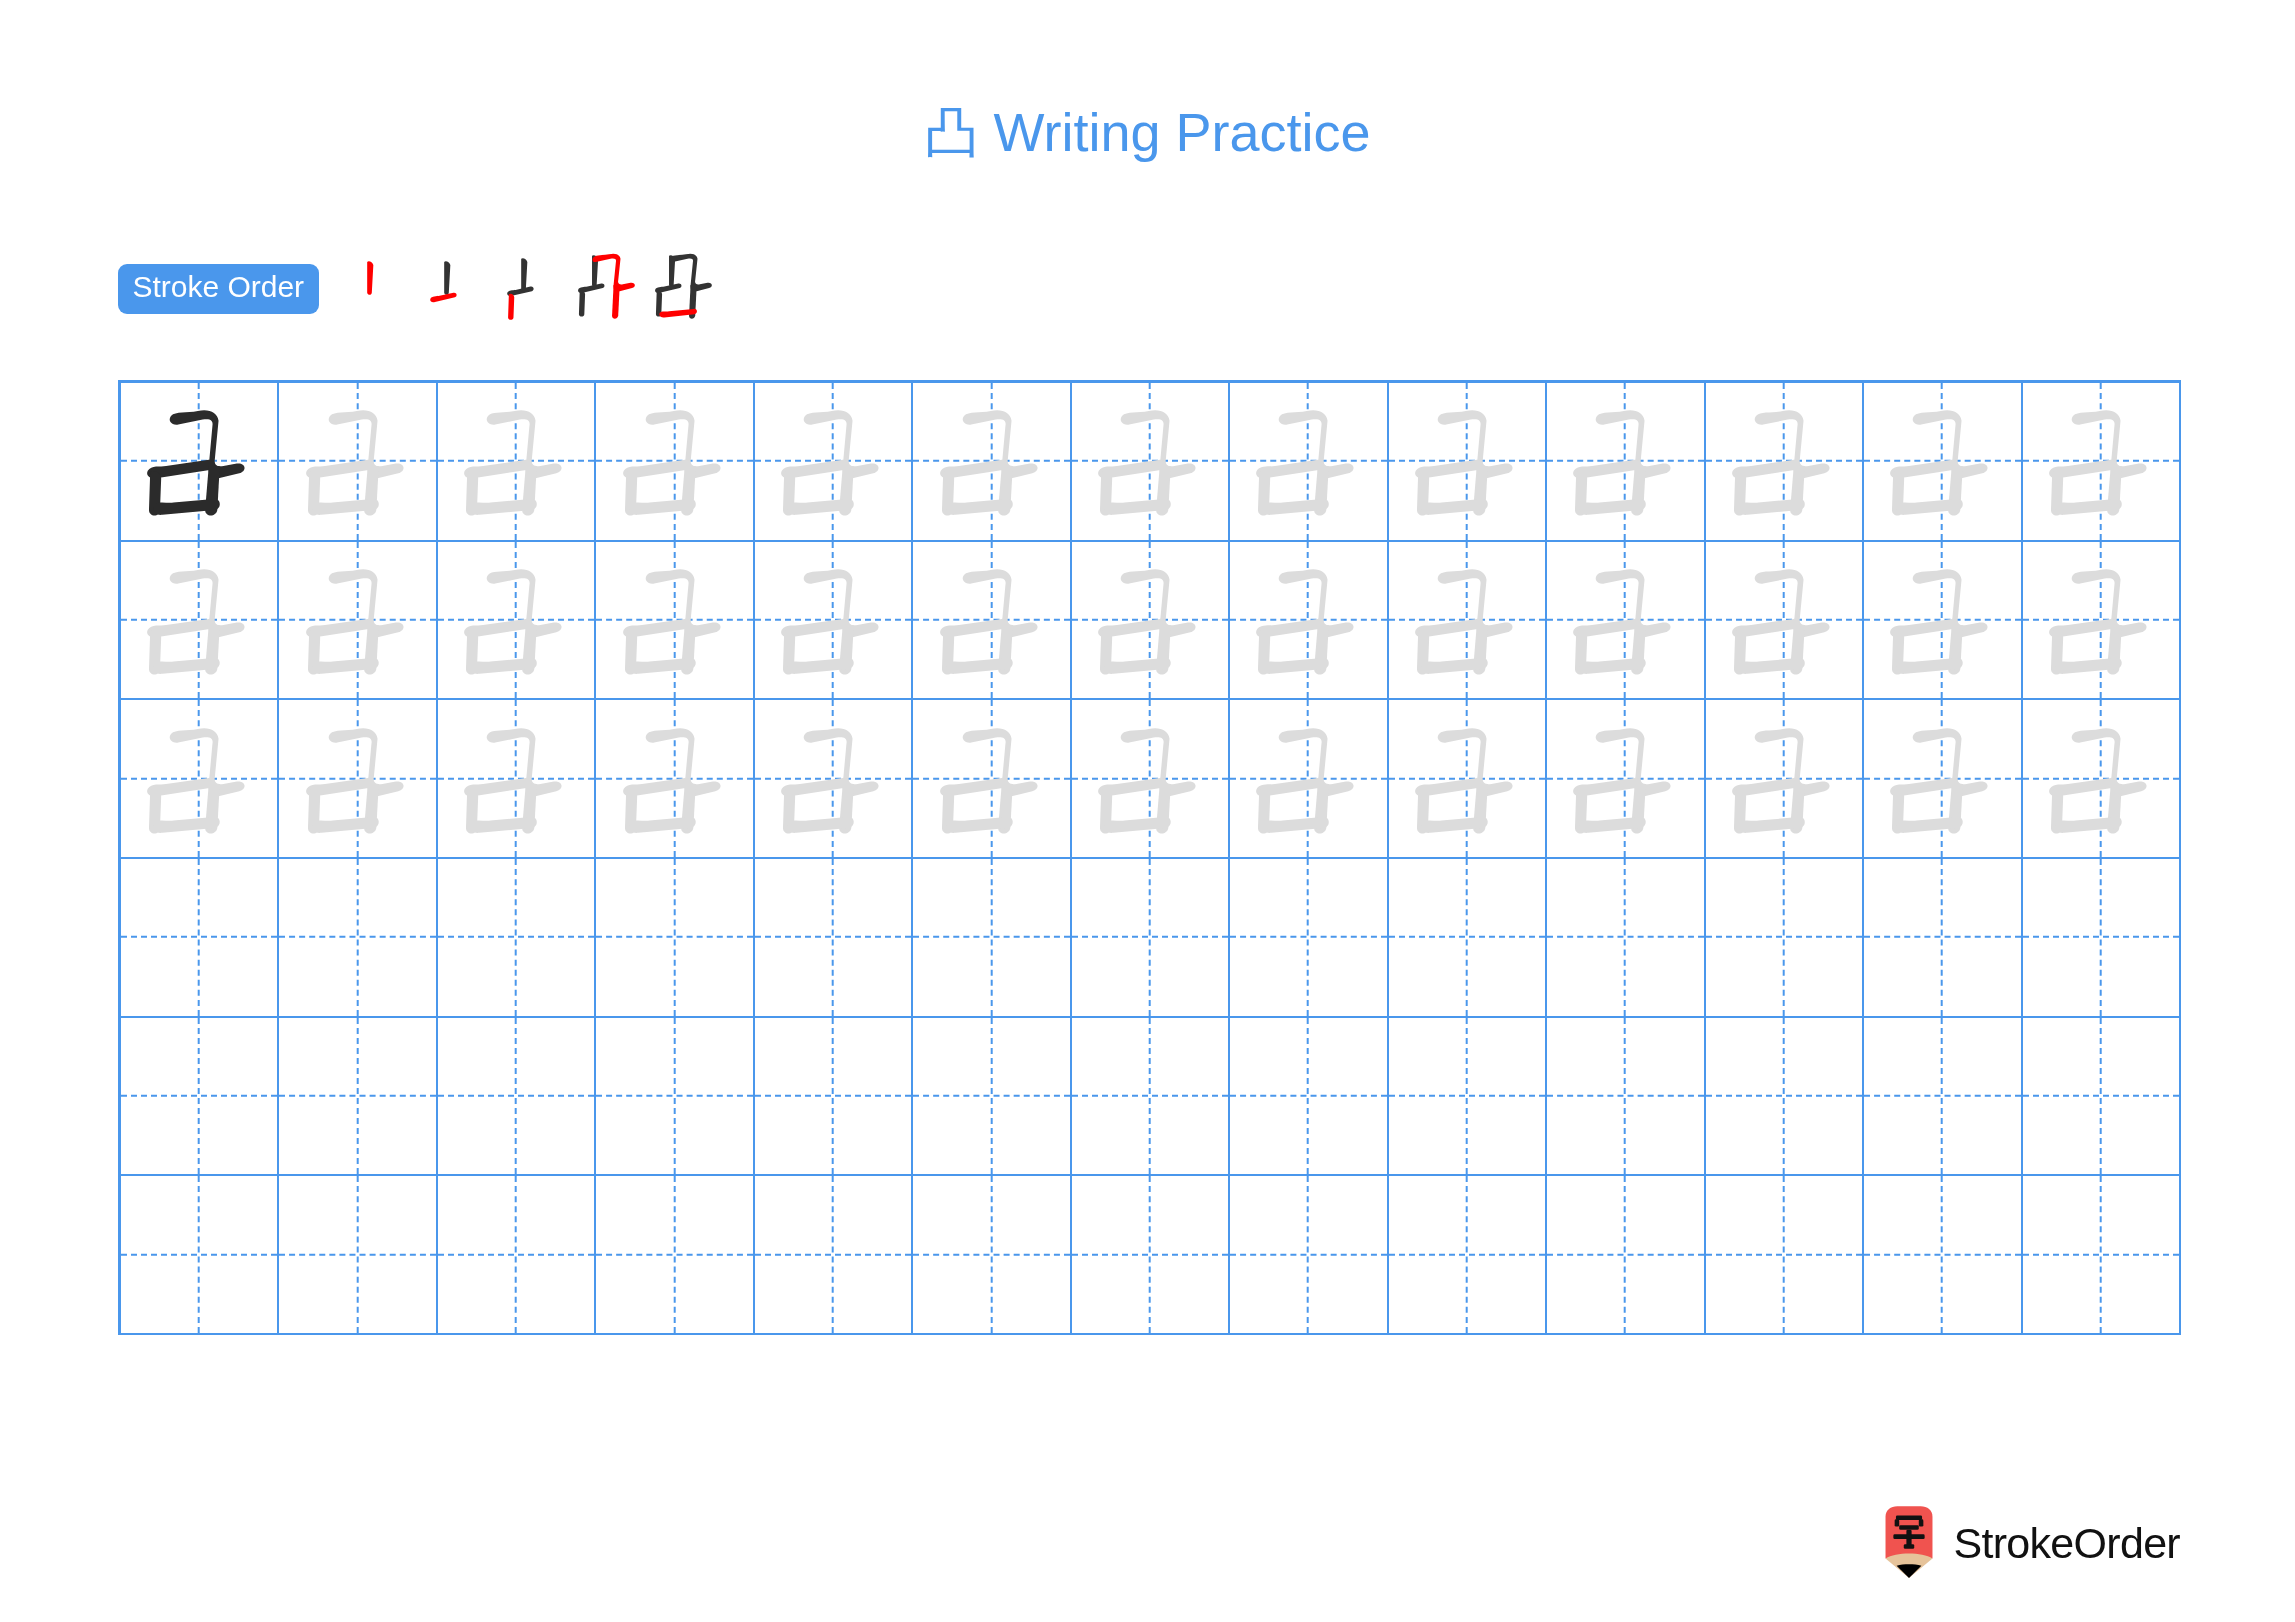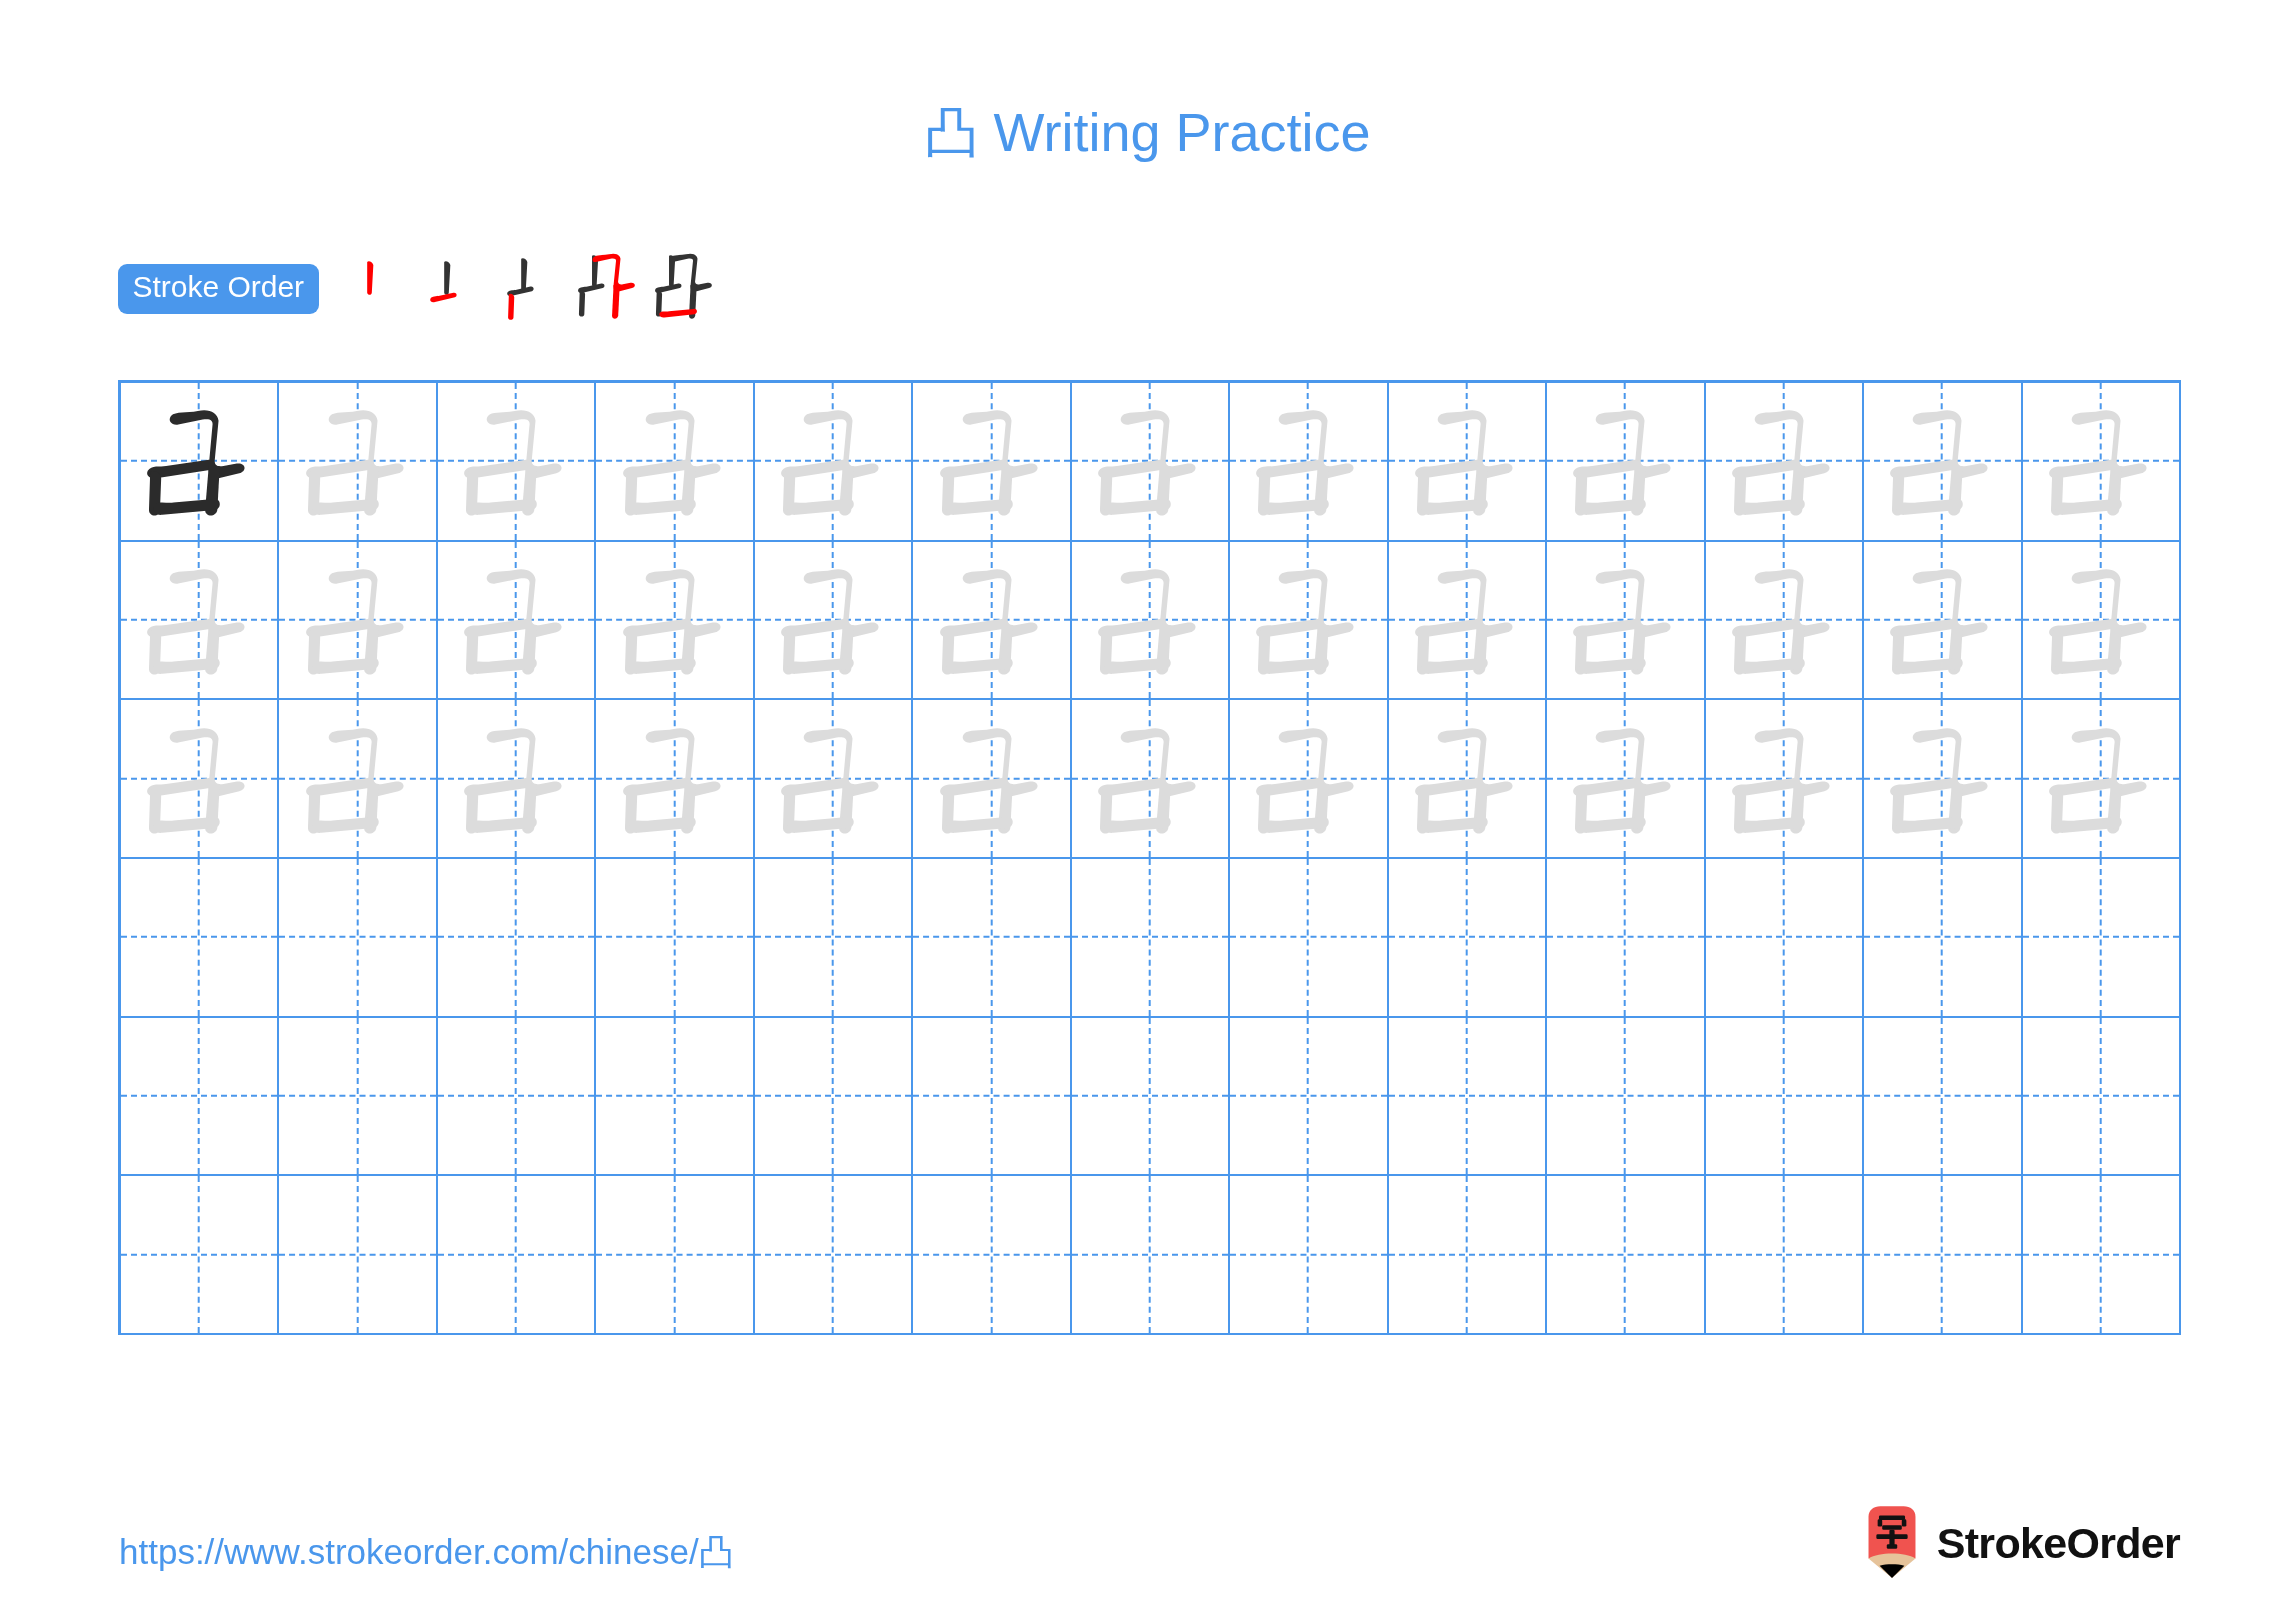--- a/index.html
+++ b/index.html
@@ -76,21 +76,21 @@
   .footer-url {
     position:absolute; left:119px; top:1529px;
     font-size:35px; color:#4a97ec; white-space:nowrap;
   }
   .logo {
     position:absolute; right:115px; top:1505px;
     display:flex; align-items:center; gap:14.4px;
   }
   .logo-mark { width:60px; height:77px; display:block; }
   .logo-text {
-    font-size:43px; font-weight:bold; color:#111111;
+    font-size:43px; font-weight:normal; color:#111111;
     line-height:1; letter-spacing:-0.7px; white-space:nowrap;
   }
 </style>
 </head>
 <body>
 
 <div class="page">
 
   <div class="title">凸 Writing Practice</div>
 
@@ -802,21 +802,20 @@
       <div class="cell">
         <div class="vline"></div>
         <div class="hline"></div>
       </div>
       <div class="cell">
         <div class="vline"></div>
         <div class="hline"></div>
       </div>
     </div>
 
-  <div class="footer-url">https://www.strokeorder.com/chinese/凸</div>
 
   <div class="logo">
     <svg class="logo-mark" viewBox="0 0 92 118">
       <path d="M10 18 C 10 8, 18 2, 28 2 L 64 2 C 74 2, 82 8, 82 18 L 82 82 L 10 82 Z" fill="#f0534f"></path>
       <path d="M10 82 C 26 72, 66 72, 82 82 L 46 112 Z" fill="#e6c39a"></path>
       <path d="M27 93 C 38 90, 54 90, 65 93 L 46 112 Z" fill="#000000"></path>
       <g fill="#111111">
         <rect x="26" y="16" width="40" height="7" rx="2"></rect>
         <rect x="24" y="22" width="7" height="11" rx="2"></rect>
         <rect x="61" y="22" width="7" height="11" rx="2"></rect>

